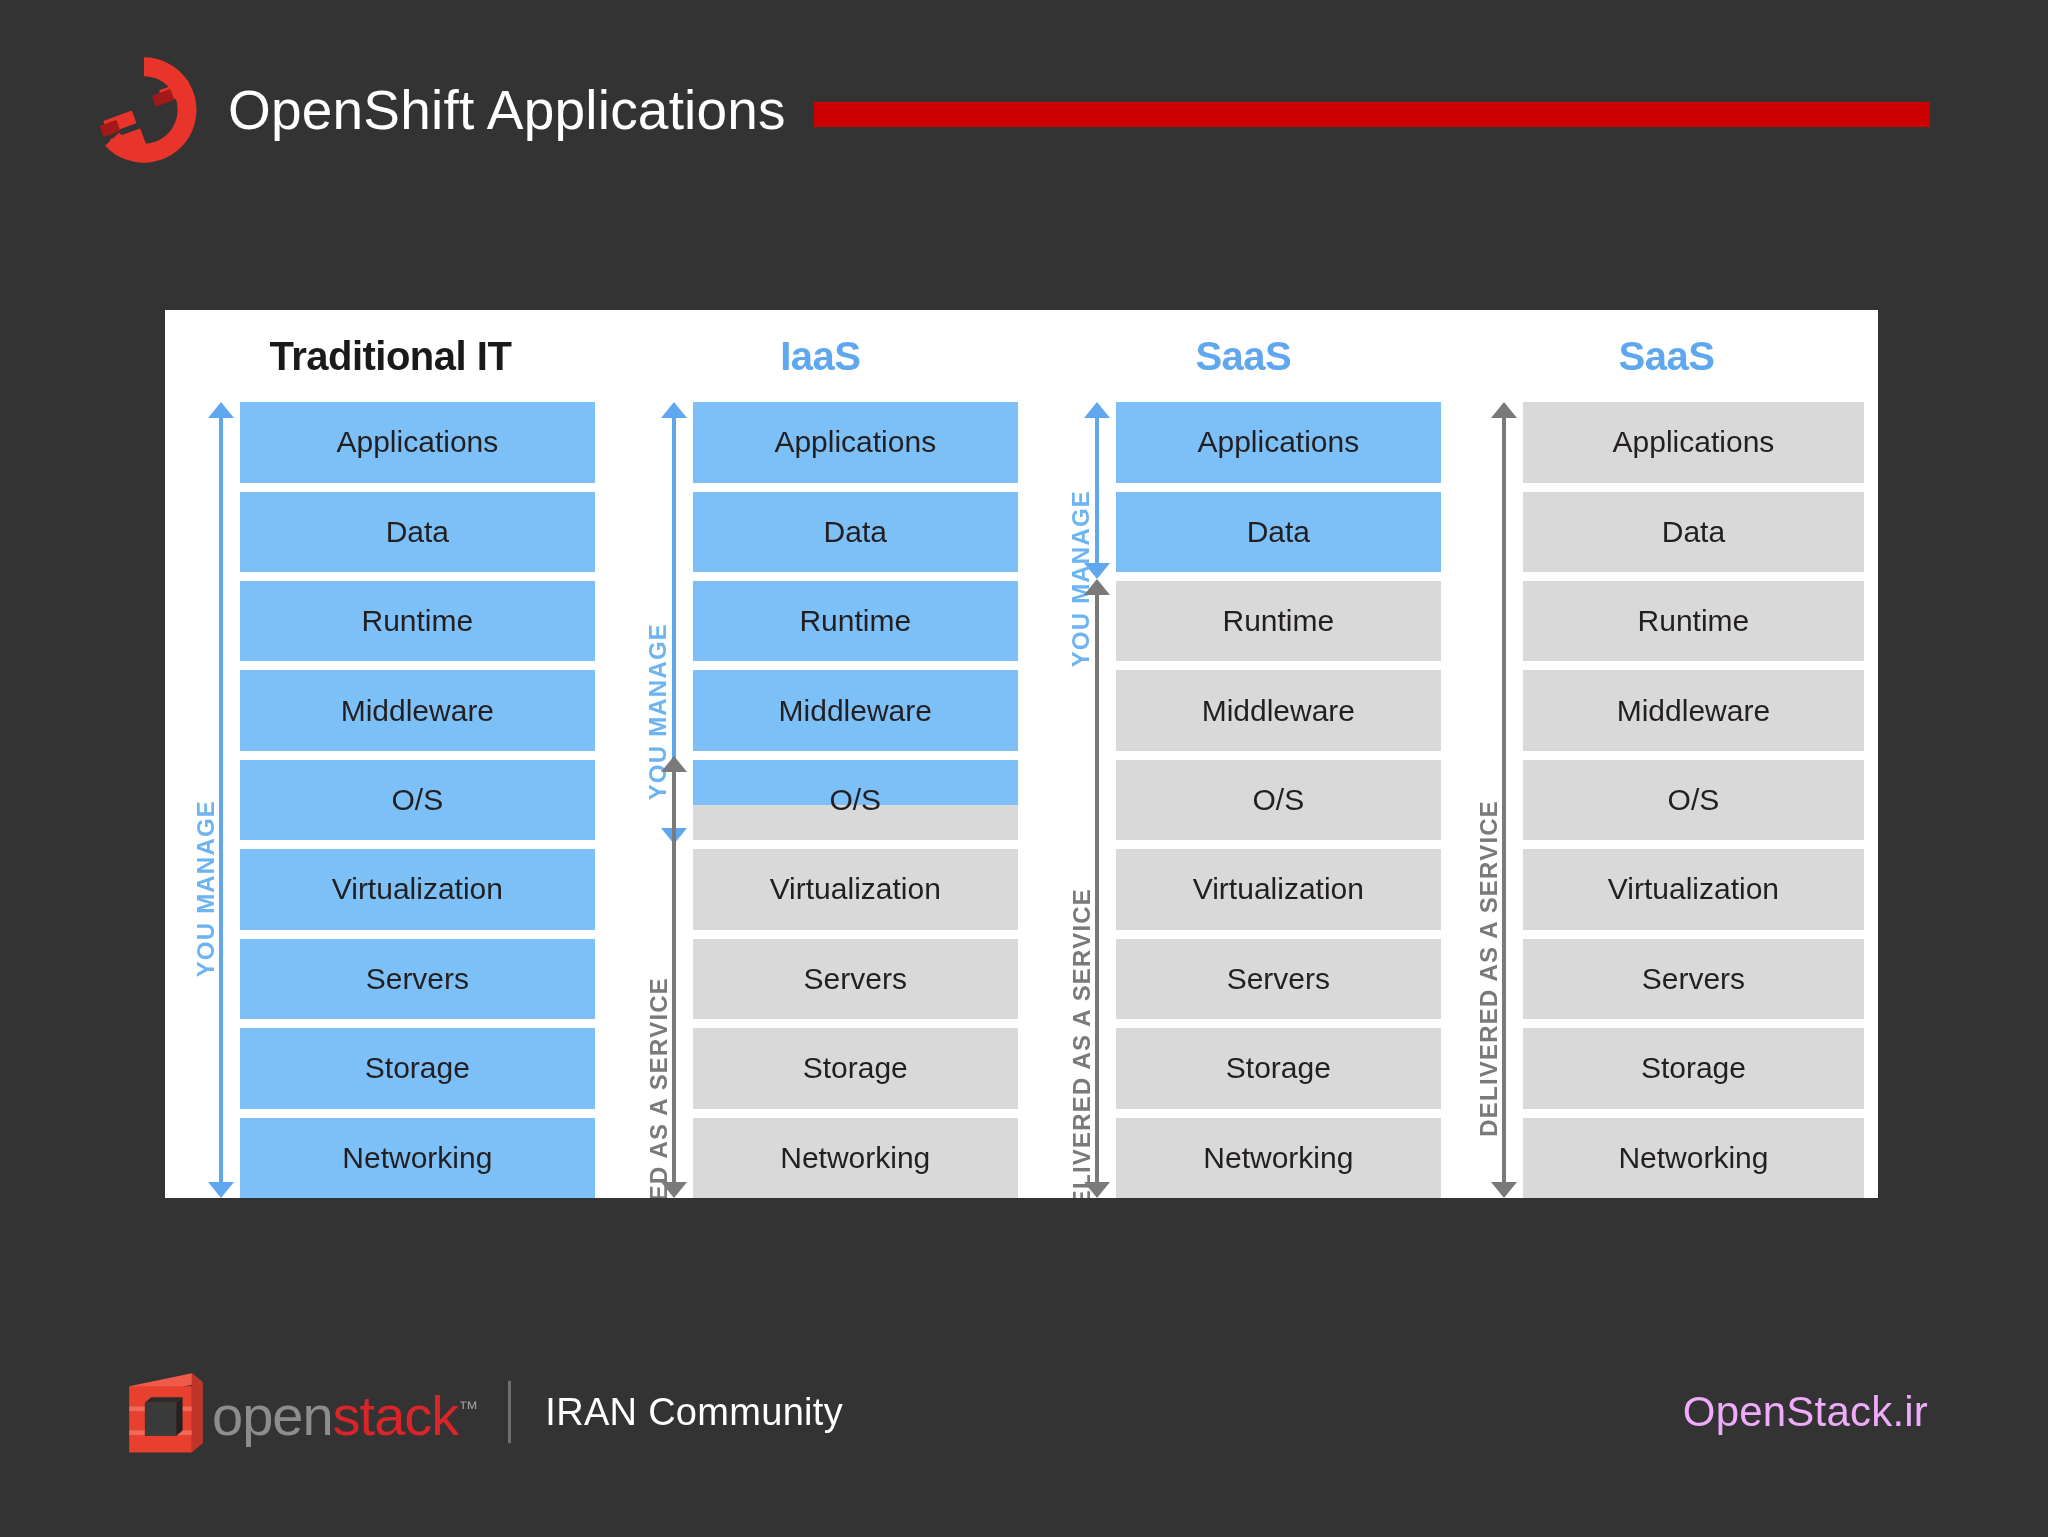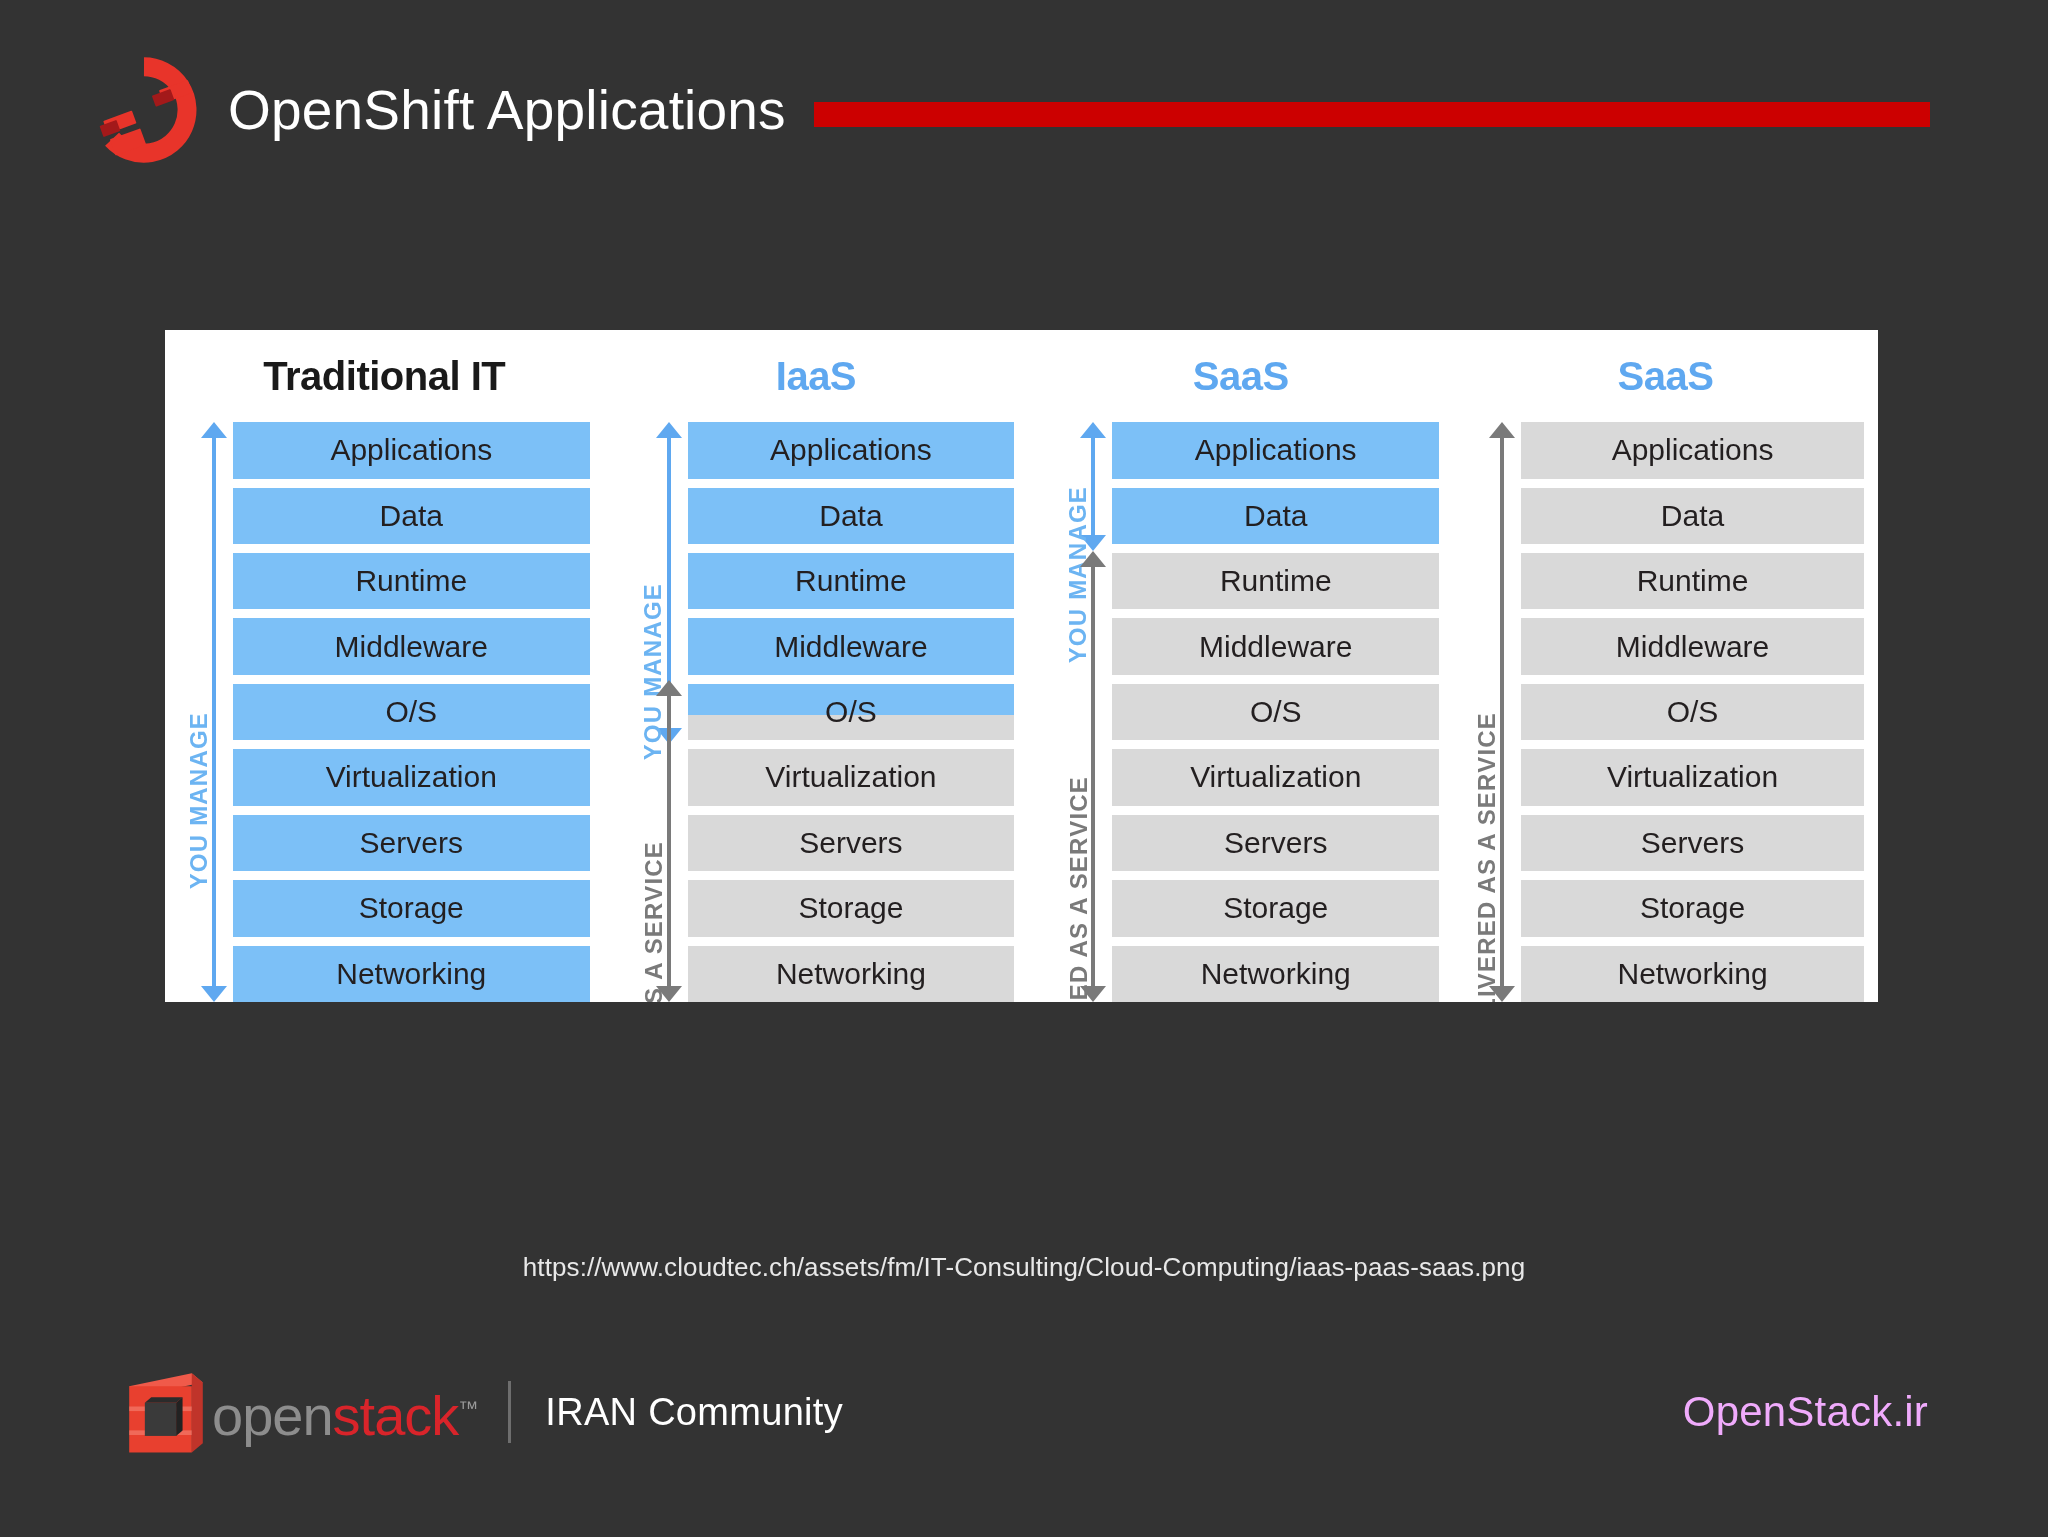--- a/index.html
+++ b/index.html
@@ -55,25 +55,26 @@
     margin-right: 18px;
     background: #cc0000;
     align-self: center;
     margin-top: 8px;
   }
 
   
   .diagram-panel {
     position: absolute;
     left: 165px;
-    top: 330px;
+    top: 310px;
     width: 1713px;
-    height: 672px;
+    height: 888px;
     background: #ffffff;
     overflow: hidden;
+    padding-left: 7px;
   }
 
   .columns {
     display: flex;
     width: 100%;
     height: 100%;
     padding: 0;
   }
 
   .column {
@@ -491,21 +492,20 @@
               </div>
               <div class="row gray">
                 <span class="row-label">Networking</span>
               </div>
             </div>
           </div>
         </div>
       </div>
   </div>
 
-  <div class="source-caption">https://www.cloudtec.ch/assets/fm/IT-Consulting/Cloud-Computing/iaas-paas-saas.png</div>
 
   <div class="footer">
 
     <div class="ostack-mark">
       <svg viewBox="0 0 100 100" xmlns="http://www.w3.org/2000/svg">
         <polygon points="10,22 78,8 90,18 22,32" fill="#f05a4a"></polygon>
         <polygon points="78,8 90,18 90,84 78,94" fill="#c0342a"></polygon>
         <rect x="10" y="22" width="68" height="72" fill="#e8402f"></rect>
         <rect x="10" y="44" width="68" height="5" fill="#f58a7c" opacity="0.55"></rect>
         <rect x="10" y="70" width="68" height="5" fill="#f58a7c" opacity="0.55"></rect>

